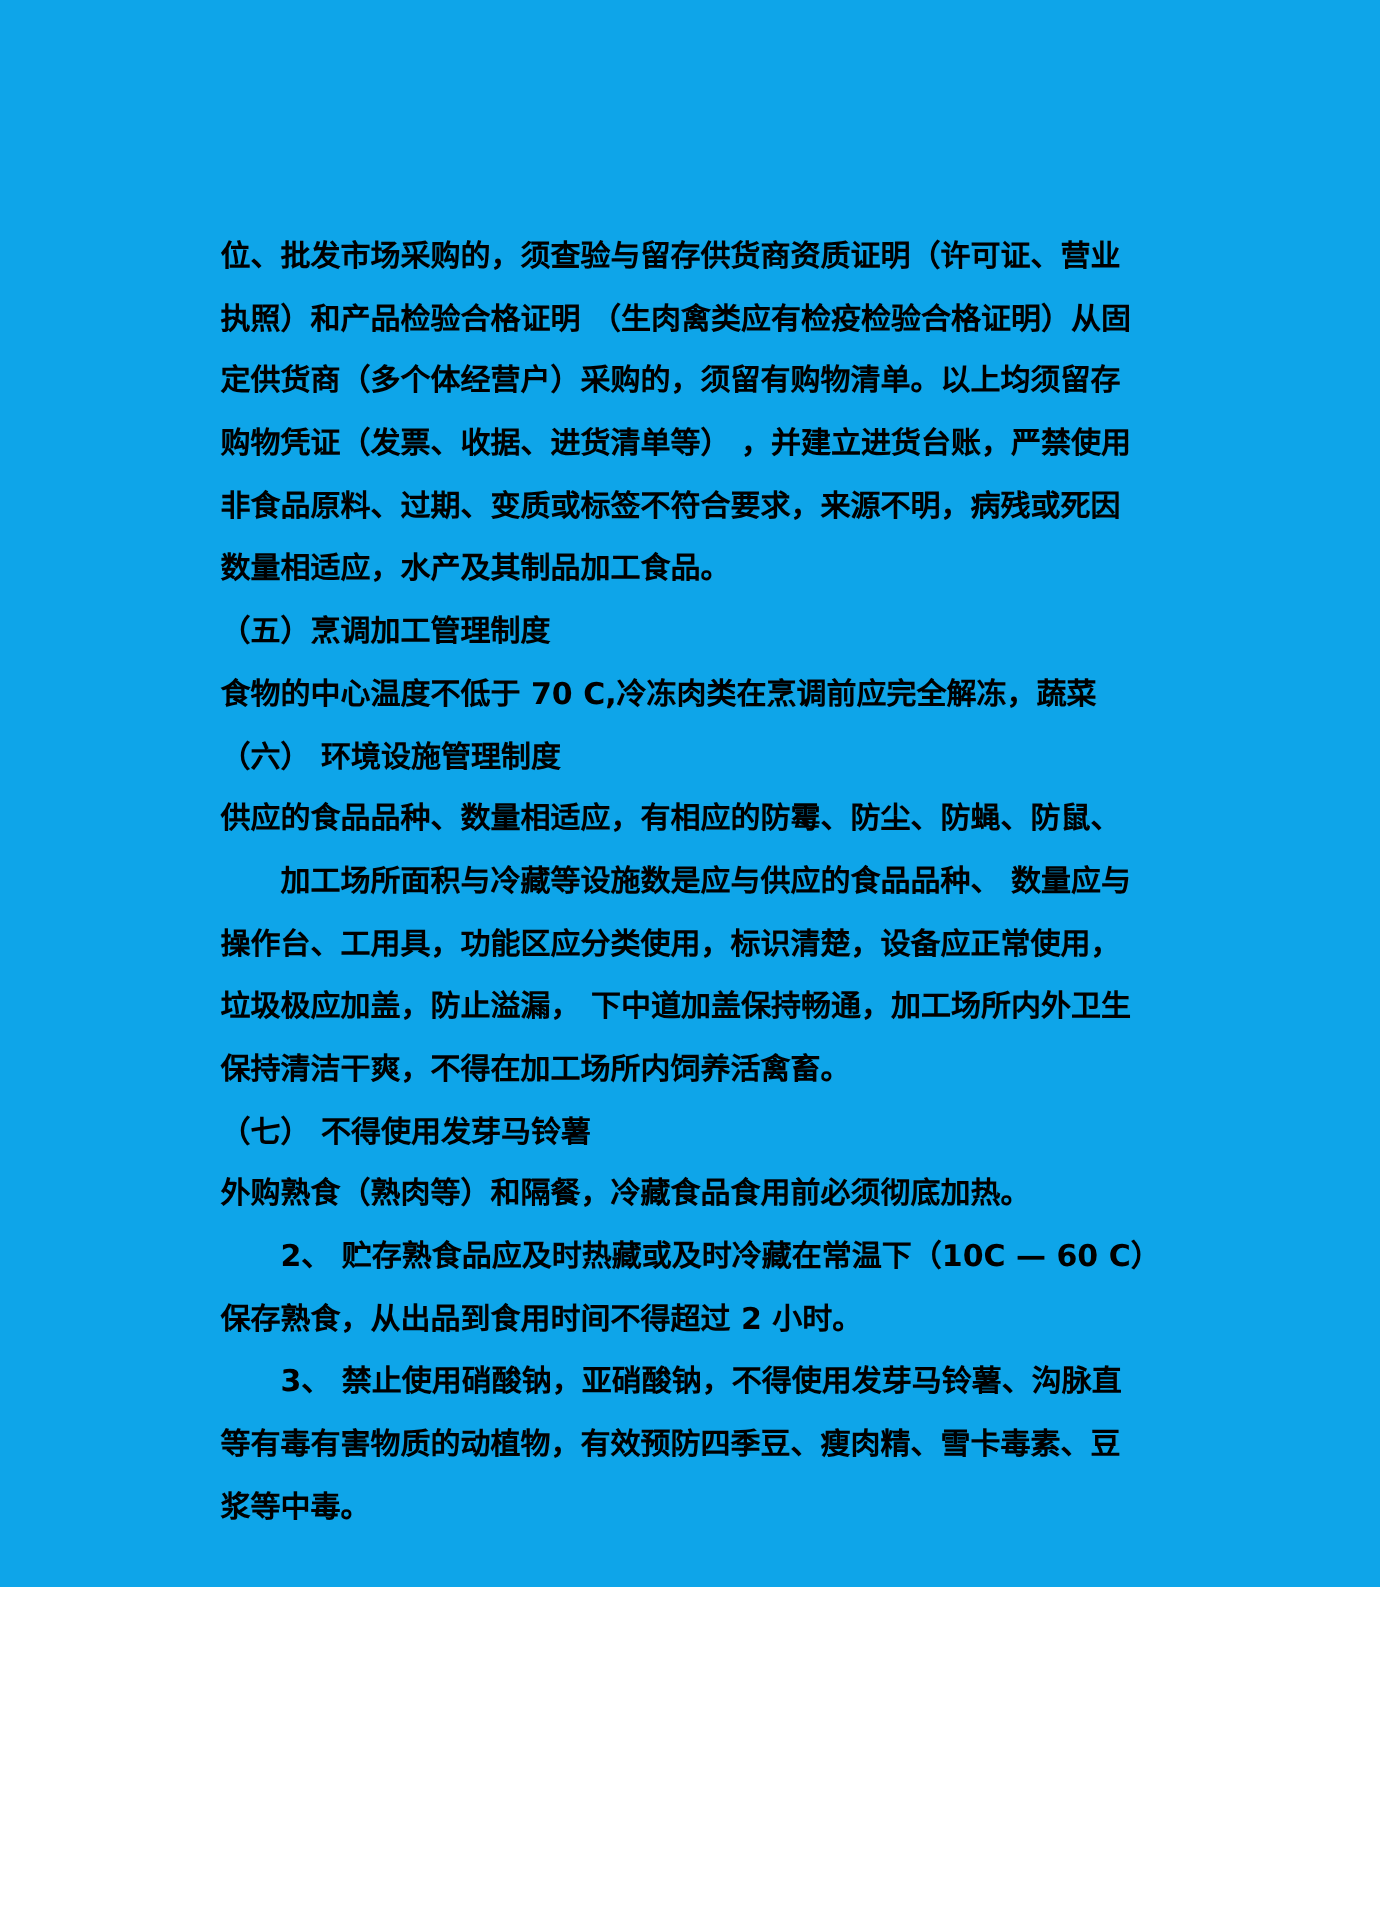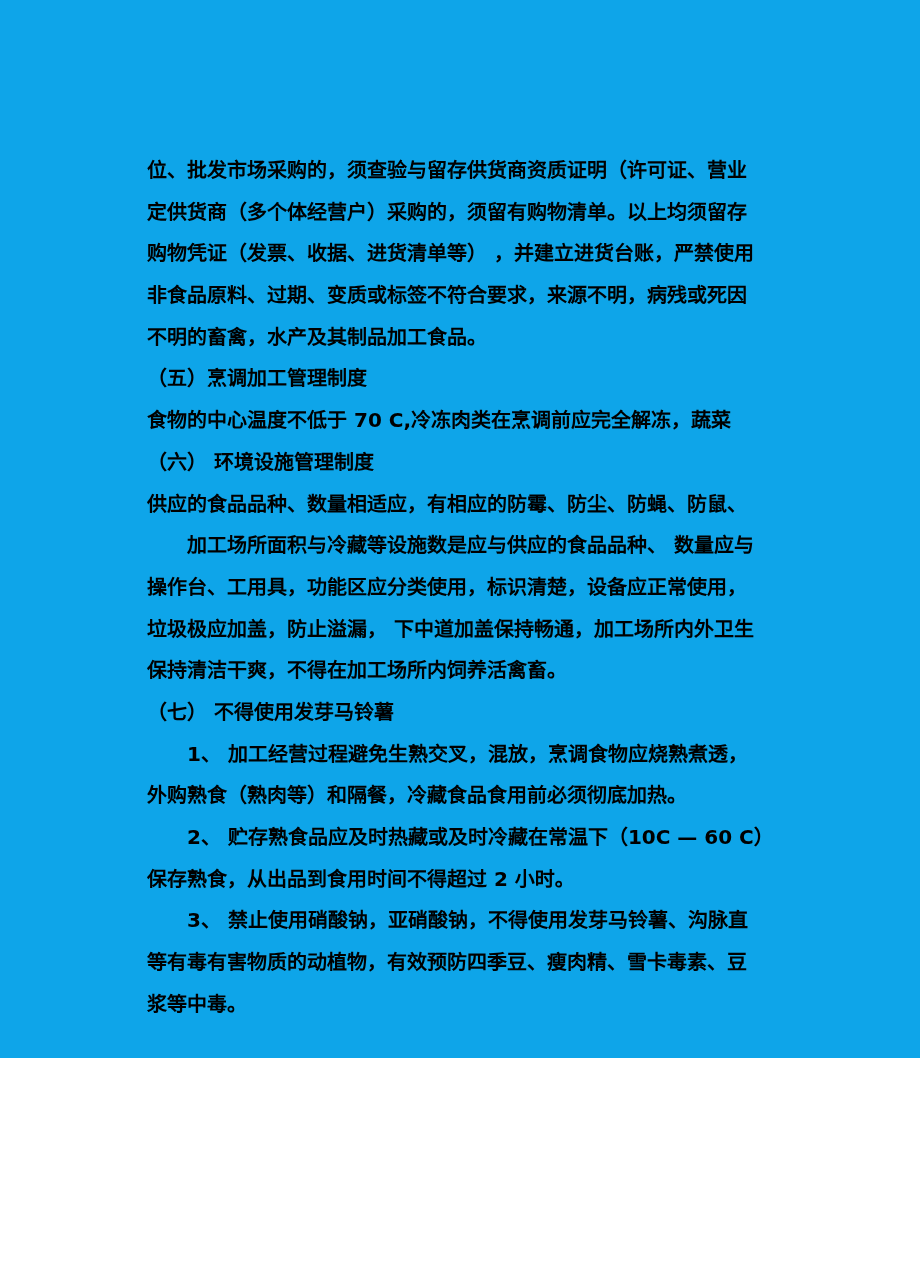--- a/index.html
+++ b/index.html
@@ -34,34 +34,34 @@
   .line.indent {
     padding-left: 40px;
   }
 </style>
 </head>
 <body>
 
 <div class="page">
   <div class="text-block">
     <div class="line">位、批发市场采购的，须查验与留存供货商资质证明（许可证、营业</div>
+    <div class="line">执照）和产品检验合格证明 （生肉禽类应有检疫检验合格证明）从固</div>
     <div class="line">定供货商（多个体经营户）采购的，须留有购物清单。以上均须留存</div>
     <div class="line">购物凭证（发票、收据、进货清单等） ，并建立进货台账，严禁使用</div>
     <div class="line">非食品原料、过期、变质或标签不符合要求，来源不明，病残或死因</div>
-    <div class="line">不明的畜禽，水产及其制品加工食品。</div>
+    <div class="line">数量相适应，水产及其制品加工食品。</div>
     <div class="line">（五）烹调加工管理制度</div>
     <div class="line">食物的中心温度不低于 70 C,冷冻肉类在烹调前应完全解冻，蔬菜</div>
     <div class="line">（六） 环境设施管理制度</div>
     <div class="line">供应的食品品种、数量相适应，有相应的防霉、防尘、防蝇、防鼠、</div>
     <div class="line indent">加工场所面积与冷藏等设施数是应与供应的食品品种、 数量应与</div>
     <div class="line">操作台、工用具，功能区应分类使用，标识清楚，设备应正常使用，</div>
     <div class="line">垃圾极应加盖，防止溢漏， 下中道加盖保持畅通，加工场所内外卫生</div>
     <div class="line">保持清洁干爽，不得在加工场所内饲养活禽畜。</div>
     <div class="line">（七） 不得使用发芽马铃薯</div>
-    <div class="line indent">1、 加工经营过程避免生熟交叉，混放，烹调食物应烧熟煮透，</div>
     <div class="line">外购熟食（熟肉等）和隔餐，冷藏食品食用前必须彻底加热。</div>
     <div class="line indent">2、 贮存熟食品应及时热藏或及时冷藏在常温下（10C — 60 C）</div>
     <div class="line">保存熟食，从出品到食用时间不得超过 2 小时。</div>
     <div class="line indent">3、 禁止使用硝酸钠，亚硝酸钠，不得使用发芽马铃薯、沟脉直</div>
     <div class="line">等有毒有害物质的动植物，有效预防四季豆、瘦肉精、雪卡毒素、豆</div>
     <div class="line">浆等中毒。</div>
   </div>
 </div>
 
 </body></html>

